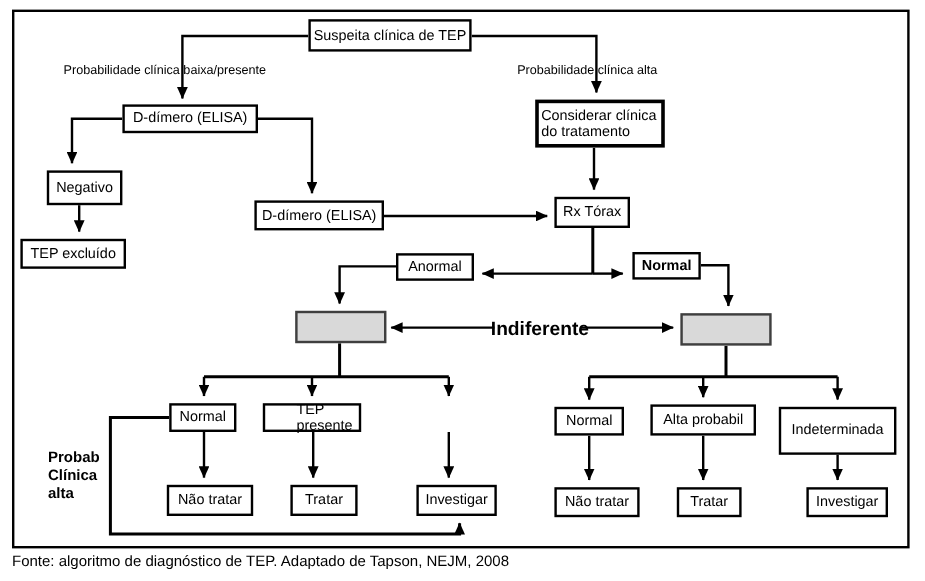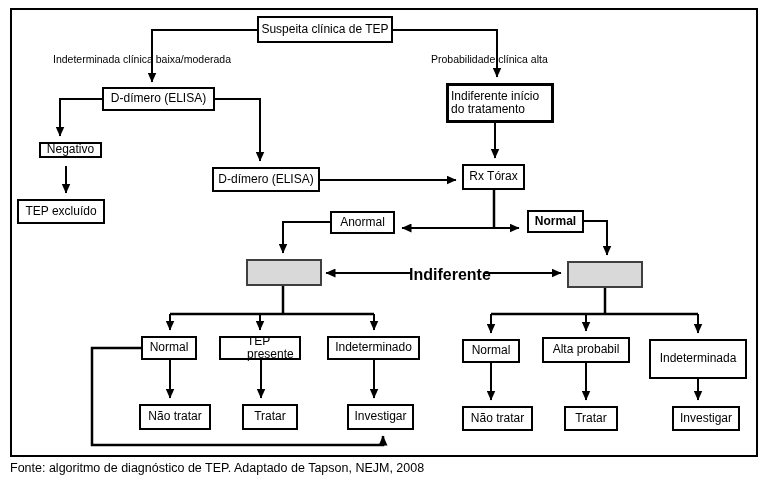--- a/index.html
+++ b/index.html
@@ -80,55 +80,59 @@
       <path d="M491,363 V400" marker-end="url(#arr)"></path>
       <path d="M586,363 V400" marker-end="url(#arr)"></path>
       <path d="M698,362 V400" marker-end="url(#arr)"></path>
 
       <path d="M141,348 H92 V445 H383 V436" stroke-width="2.5" marker-end="url(#arr)"></path>
     </g>
   </svg>
 
   <div class="bx" style="left:257px;top:16px;width:136px;height:27px;">Suspeita clínica de TEP</div>
 
-  <div class="lbl" style="left:53px;top:53px;">Indeterminada clínica baixa/moderada</div>
+  <div class="lbl" style="left:53px;top:53px;">Probabilidade clínica baixa/presente</div>
   <div class="lbl" style="left:431px;top:53px;">Probabilidade clínica alta</div>
 
   <div class="bx" style="left:102px;top:87px;width:113px;height:24px;">D-dímero (ELISA)</div>
 
-  <div class="bx" style="left:39px;top:142px;width:63px;height:16px;">Negativo</div>
+  <div class="bx" style="left:39px;top:142px;width:63px;height:29px;">Negativo</div>
 
   <div class="bx" style="left:17px;top:199px;width:88px;height:25px;">TEP excluído</div>
 
   <div class="bx" style="left:212px;top:167px;width:108px;height:25px;">D-dímero (ELISA)</div>
 
-  <div class="bx thick" style="left:446px;top:83px;width:108px;height:40px;">Indiferente início do tratamento</div>
+  <div class="bx thick" style="left:446px;top:83px;width:108px;height:40px;">Considerar clínica do tratamento</div>
 
   <div class="bx" style="left:462px;top:164px;width:63px;height:26px;">Rx Tórax</div>
 
   <div class="bx" style="left:330px;top:211px;width:65px;height:23px;">Anormal</div>
 
   <div class="bx bold" style="left:527px;top:210px;width:57px;height:23px;">Normal</div>
 
   <div class="bx gray" style="left:246px;top:259px;width:76px;height:27px;"></div>
   <div class="bx gray" style="left:567px;top:261px;width:76px;height:27px;"></div>
 
   <div id="indiferente">Indiferente</div>
 
   <div class="bx" style="left:141px;top:336px;width:56px;height:24px;">Normal</div>
   <div class="bx" style="left:219px;top:336px;width:82px;height:24px;padding-left:26px;">TEP presente</div>
-  <div class="bx" style="left:327px;top:336px;width:93px;height:24px;">Indeterminado</div>
 
   <div class="bx" style="left:139px;top:404px;width:72px;height:26px;">Não tratar</div>
   <div class="bx" style="left:242px;top:404px;width:56px;height:26px;">Tratar</div>
   <div class="bx" style="left:347px;top:404px;width:67px;height:26px;">Investigar</div>
 
   <div class="bx" style="left:462px;top:339px;width:58px;height:24px;">Normal</div>
   <div class="bx" style="left:542px;top:337px;width:88px;height:26px;">Alta probabil</div>
   <div class="bx" style="left:649px;top:339px;width:98px;height:40px;">Indeterminada</div>
 
   <div class="bx" style="left:462px;top:406px;width:71px;height:25px;">Não tratar</div>
   <div class="bx" style="left:564px;top:406px;width:54px;height:25px;">Tratar</div>
   <div class="bx" style="left:672px;top:406px;width:68px;height:25px;">Investigar</div>
 
+  <div id="probab-side">
+    <div>Probab</div>
+    <div>Clínica</div>
+    <div>alta</div>
+  </div>
 
   <div id="footer">Fonte: algoritmo de diagnóstico de TEP. Adaptado de Tapson, NEJM, 2008</div>
 </div>
 
 </body></html>

